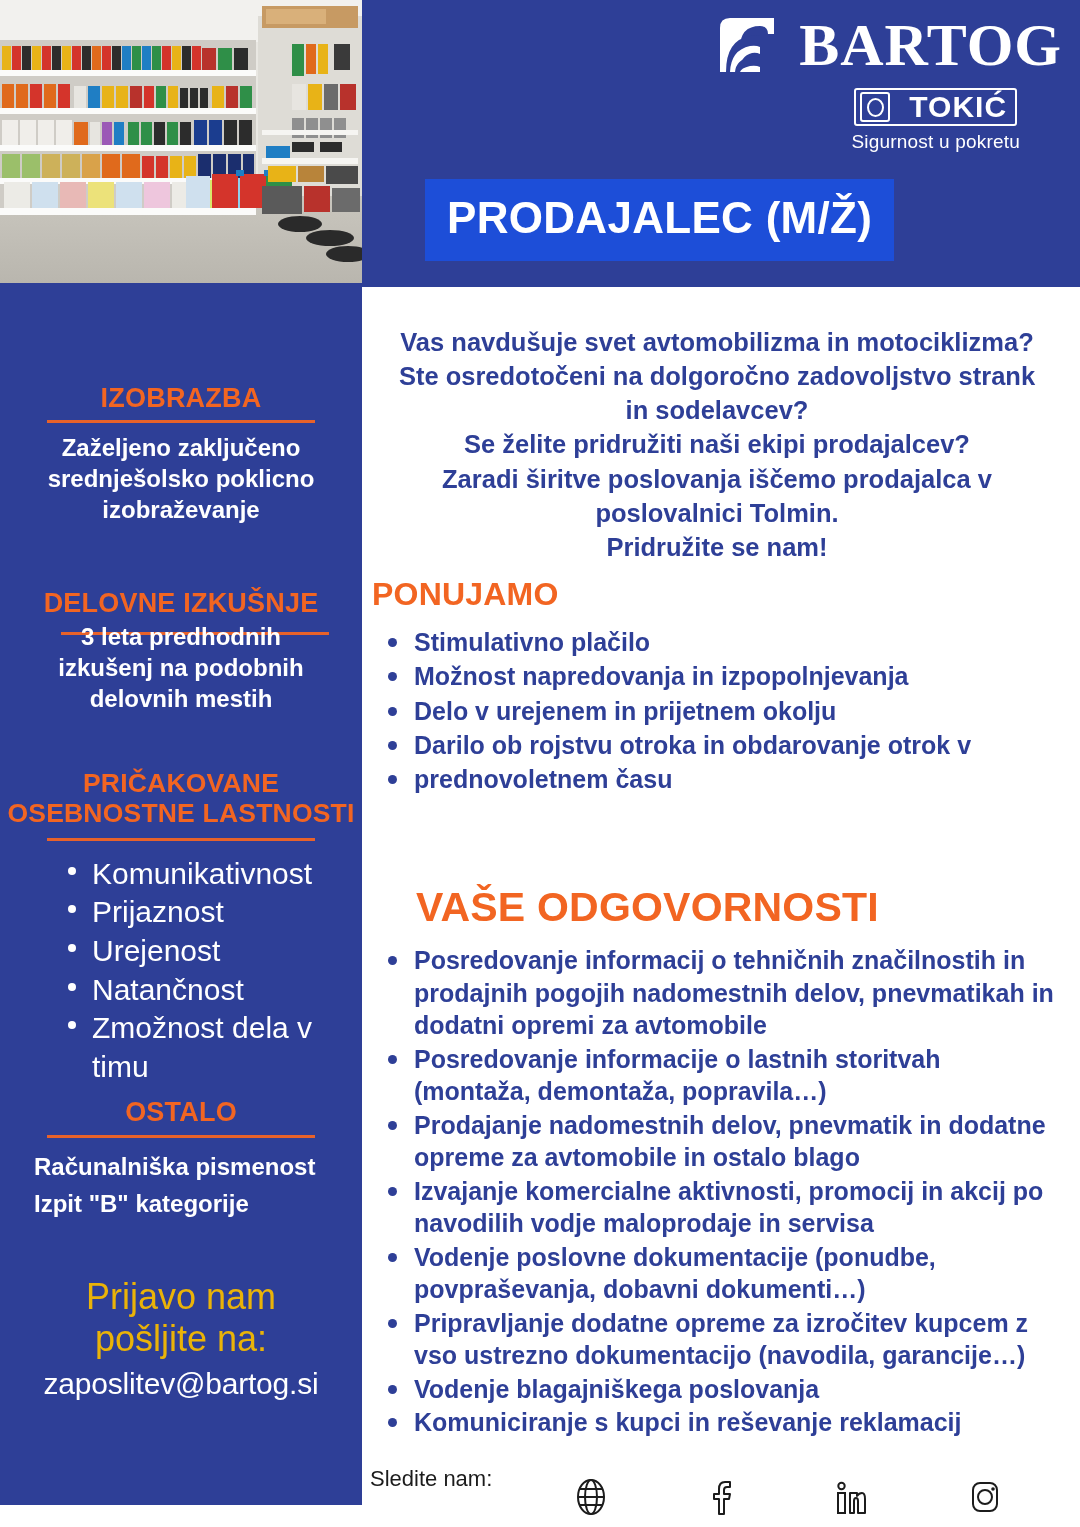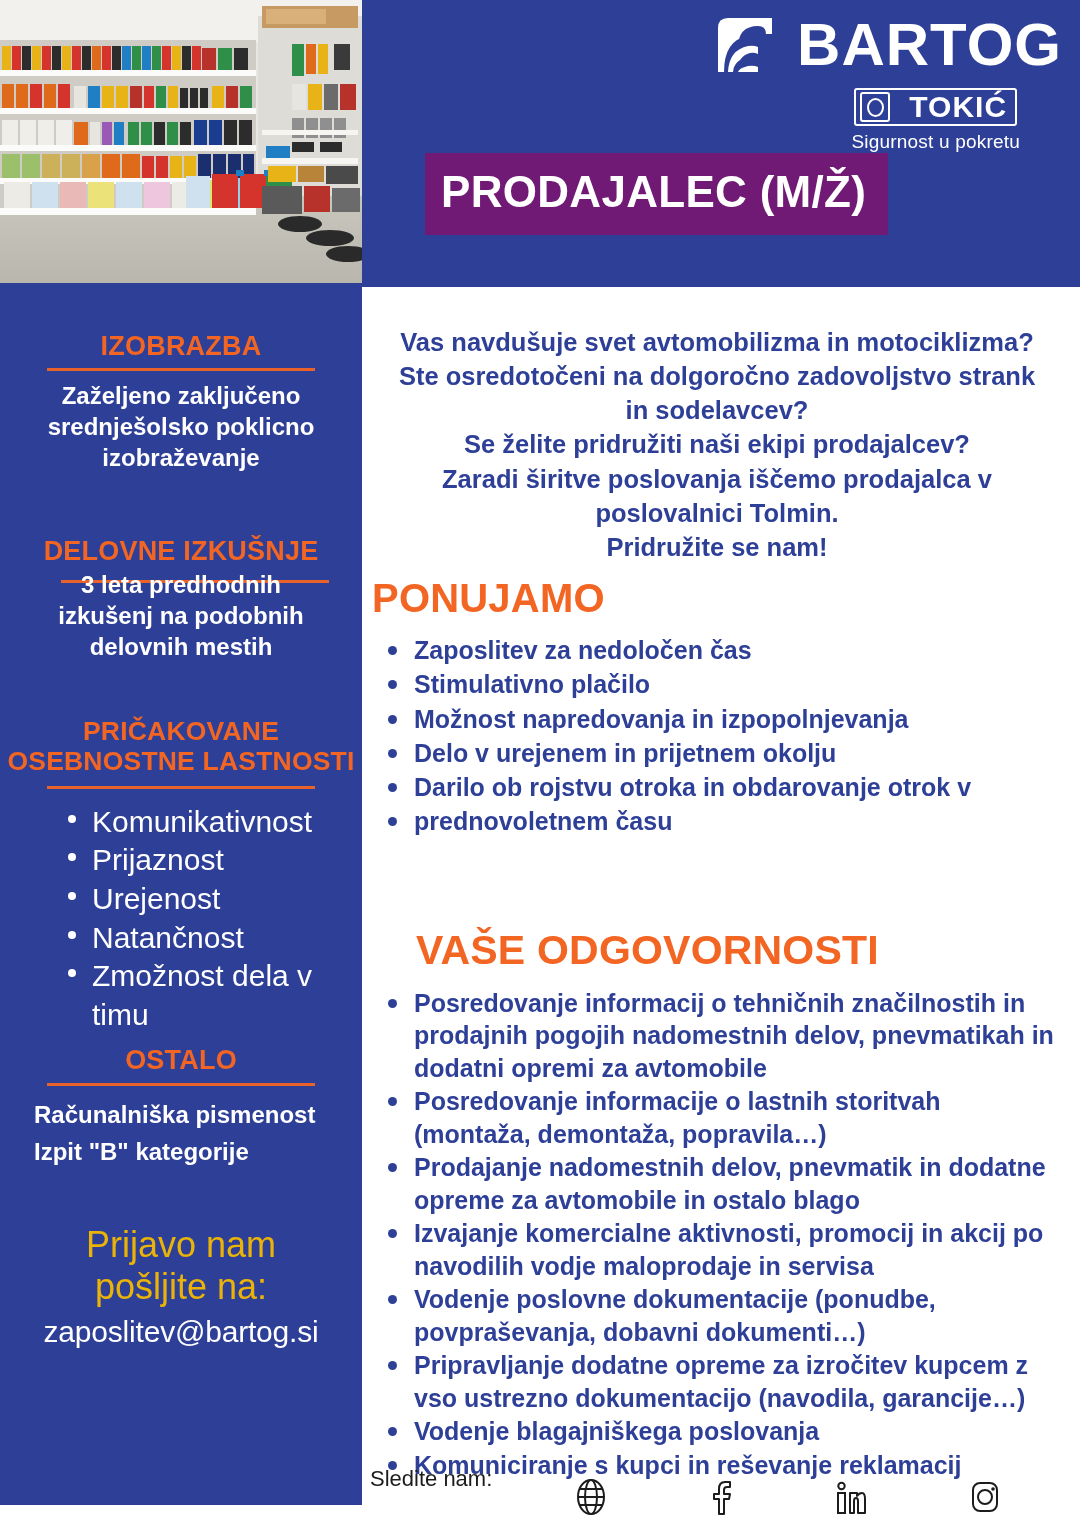--- a/index.html
+++ b/index.html
@@ -67,21 +67,21 @@
     font-weight:normal;letter-spacing:-.2px;
   }
 
   
   .banner{
     position:absolute;left:362px;top:0;width:718px;height:287px;
     background:#2e3f97;
   }
   .brand{
     position:absolute;right:18px;top:14px;
-    display:flex;align-items:center;gap:17px;
+    display:flex;align-items:center;gap:17px;font-family:Liberation Serif, serif;
   }
   .brand-mark{width:66px;height:62px;}
   .brand-word{
     color:#ffffff;font-weight:bold;font-size:60px;line-height:1;
     letter-spacing:1px;
   }
   .tokic{
     position:absolute;right:60px;top:88px;text-align:center;
   }
   .tokic-box{
@@ -91,37 +91,37 @@
   .tokic-o{
     width:26px;height:26px;border:2px solid #ffffff;border-radius:3px;
     display:inline-flex;align-items:center;justify-content:center;
     margin-right:7px;
   }
   .tokic-o i{display:block;width:13px;height:15px;border:2px solid #ffffff;border-radius:50%;}
   .tokic-word{color:#ffffff;font-weight:bold;font-size:30px;line-height:1;letter-spacing:1px;}
   .tokic-tag{color:#ffffff;font-size:19px;margin-top:5px;letter-spacing:.2px;}
 
   .title-chip{
-    position:absolute;left:63px;top:153px;
-    background:#701a75;color:#ffffff;
+    position:absolute;left:63px;top:179px;
+    background:#1d4ed8;color:#ffffff;
     font-size:44px;font-weight:bold;line-height:1;
-    padding:17px 22px 21px 16px;letter-spacing:.3px;white-space:nowrap;
+    padding:17px 22px 21px 22px;letter-spacing:.3px;white-space:nowrap;
   }
 
   
   .main{
     position:absolute;left:362px;top:287px;width:718px;height:1240px;
     box-sizing:border-box;padding:16px 16px 0 8px;background:#ffffff;
   }
   .intro{
     color:#2e3f97;font-weight:bold;text-align:center;
     font-size:25.5px;line-height:1.34;margin-top:22px;
   }
   .sec-head{
-    color:#f26522;font-weight:bold;font-size:40px;line-height:1;
+    color:#f26522;font-weight:bold;font-size:32px;line-height:1;
     margin:14px 0 0 2px;letter-spacing:.2px;
   }
   .sec-head.resp{margin-top:92px;font-size:41px;margin-left:46px;}
   .main-list{
     list-style:none;margin:16px 0 0 0;padding:0 0 0 10px;
   }
   .main-list li{
     position:relative;color:#2e3f97;font-weight:bold;
     font-size:25px;line-height:1.29;padding-left:34px;margin-bottom:2px;
   }
@@ -310,21 +310,21 @@
           <rect x="332" y="188" width="28" height="24" fill="#6b6b6b"></rect>
           <ellipse cx="300" cy="224" rx="22" ry="8" fill="#2a2a2a"></ellipse>
           <ellipse cx="330" cy="238" rx="24" ry="8" fill="#2a2a2a"></ellipse>
           <ellipse cx="348" cy="254" rx="22" ry="8" fill="#2a2a2a"></ellipse>
         </g>
       </svg>
     </div>
 
     <div class="sidebar">
 
-      <div style="padding-top:48px;">
+      <div style="padding-top:100px;">
         <div class="sb-head">IZOBRAZBA</div>
         <div class="sb-rule"></div>
         <div class="sb-body" style="padding:0 16px;">Zaželjeno zaključeno srednješolsko poklicno izobraževanje</div>
       </div>
 
       <div style="position:relative;margin-top:62px;">
         <div class="sb-head">DELOVNE IZKUŠNJE</div>
         <div class="sb-rule" style="position:absolute;left:47px;top:44px;margin:0;"></div>
         <div class="sb-body" style="padding:0 22px;margin-top:4px;position:relative;">3 leta predhodnih izkušenj na podobnih delovnih mestih</div>
       </div>
@@ -391,21 +391,20 @@
     <div class="intro" style="padding:0 28px;">
       <div>Vas navdušuje svet avtomobilizma in motociklizma?</div>
       <div>Ste osredotočeni na dolgoročno zadovoljstvo strank in sodelavcev?</div>
       <div>Se želite pridružiti naši ekipi prodajalcev?</div>
       <div>Zaradi širitve poslovanja iščemo prodajalca v poslovalnici Tolmin.</div>
       <div>Pridružite se nam!</div>
     </div>
 
     <div class="sec-head">PONUJAMO</div>
     <ul class="main-list">
-      <li>Zaposlitev za nedoločen čas</li>
       <li>Stimulativno plačilo</li>
       <li>Možnost napredovanja in izpopolnjevanja</li>
       <li>Delo v urejenem in prijetnem okolju</li>
       <li>Darilo ob rojstvu otroka in obdarovanje otrok v</li>
       <li>prednovoletnem času</li>
     </ul>
 
     <div class="sec-head resp">VAŠE ODGOVORNOSTI</div>
     <ul class="main-list resp">
       <li>Posredovanje informacij o tehničnih značilnostih in prodajnih pogojih nadomestnih delov, pnevmatikah in dodatni opremi za avtomobile</li>

